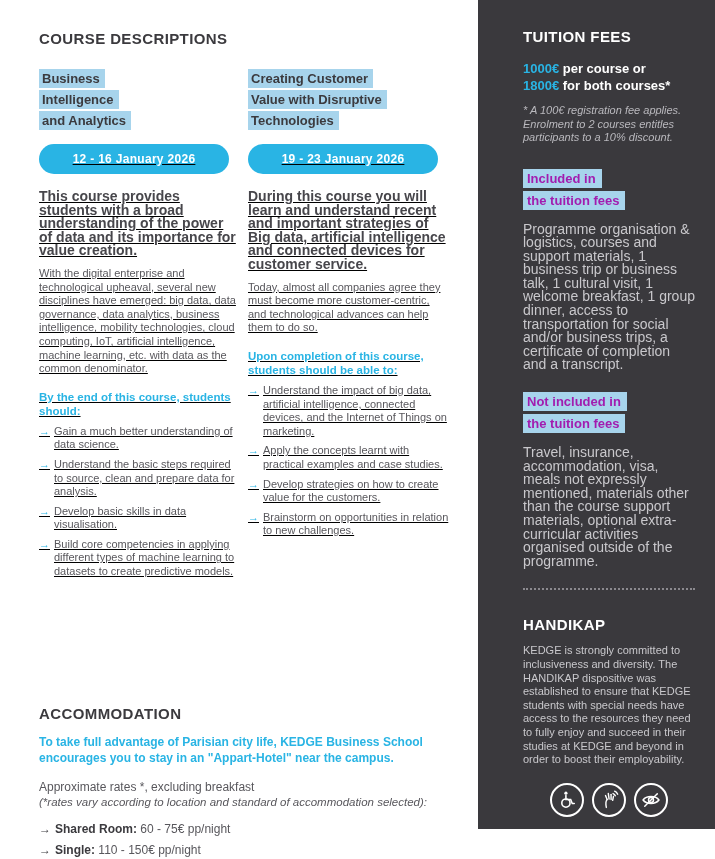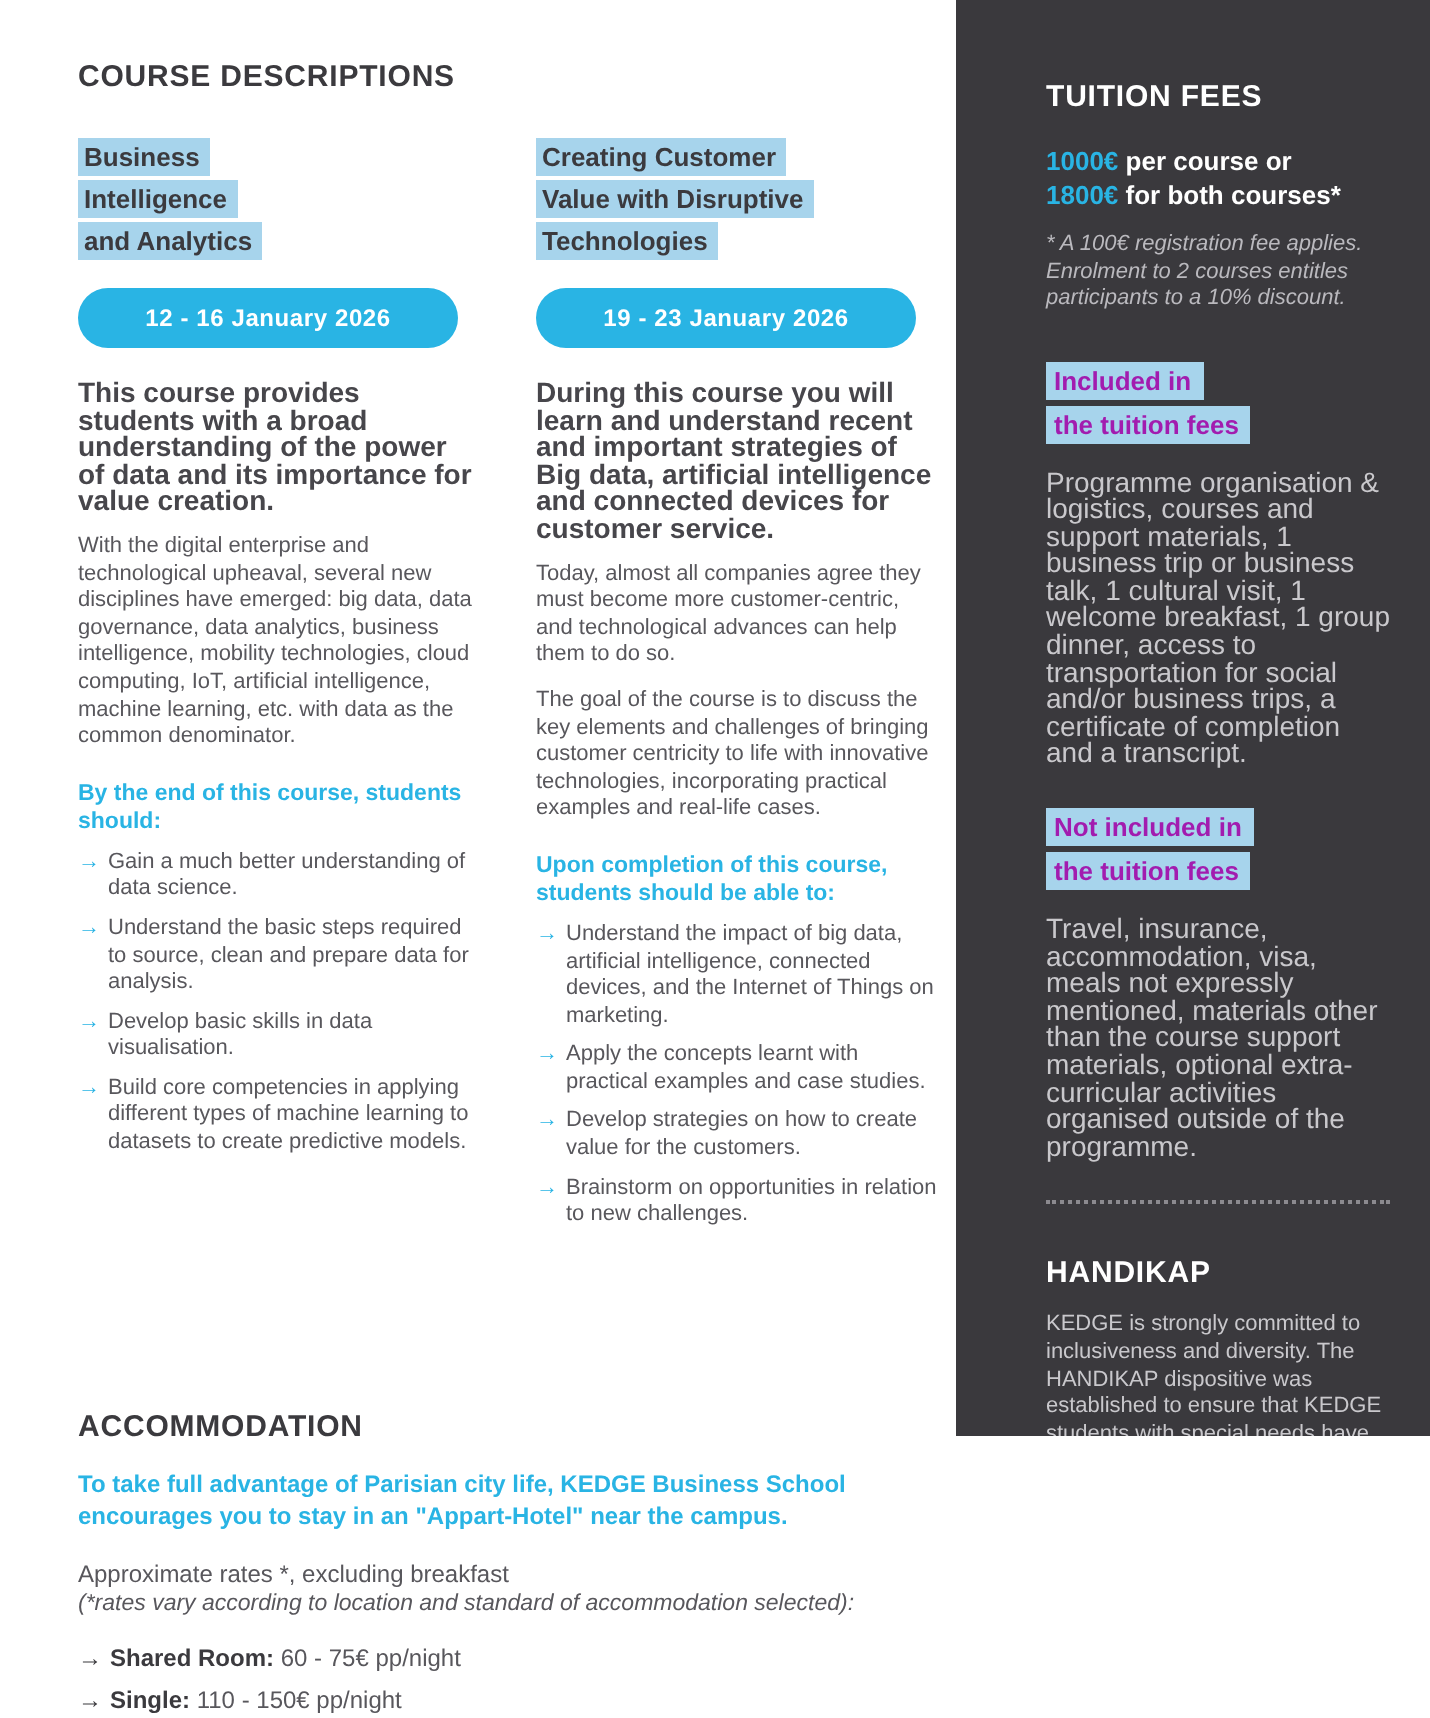--- a/index.html
+++ b/index.html
@@ -4,21 +4,21 @@
 <style>
   * { margin:0; padding:0; box-sizing:border-box; }
   html,body { background:#ffffff; }
   body { font-family:"Liberation Sans","DejaVu Sans",sans-serif; }
   .page { position:relative; width:715px; height:859px; background:#ffffff; overflow:hidden; }
 
   
   .main { position:absolute; left:16px; top:0; width:478px; height:859px; padding:30px 10px 0 23px; }
   .section-title { font-size:15px; font-weight:bold; color:#3b3a3e; letter-spacing:.4px; margin-bottom:22px; }
 
-  .columns { display:flex; gap:28px; height:612px; overflow:hidden; }
+  .columns { display:flex; gap:8px; height:612px; overflow:hidden;text-decoration:underline; }
   .col { width:201px; }
 
   .hl-title { margin-bottom:12px; }
   .hl-title .hl { display:inline-block; background:#a7d4ec; color:#3b3a3e; font-weight:bold;
                   font-size:13px; line-height:15px; padding:2px 5px 2px 3px; margin-bottom:2px; }
 
   .date-pill { background:#29b4e4; color:#ffffff; font-weight:bold; font-size:12px;
                border-radius:16px; height:30px; width:190px; display:flex; align-items:center;
                justify-content:center; letter-spacing:.3px; margin:4px 0 16px 0; }
 
@@ -34,22 +34,22 @@
   .accommodation { margin-top:24px; }
   .acc-title { font-size:15px; font-weight:bold; color:#3b3a3e; letter-spacing:.4px; margin-bottom:13px; }
   .acc-intro { font-size:12px; font-weight:bold; color:#29b4e4; line-height:15.5px; max-width:420px; margin-bottom:14px; }
   .acc-rates-line { font-size:12px; color:#58575c; line-height:15px; }
   .acc-rates-note { font-size:11.5px; font-style:italic; color:#58575c; line-height:15px; margin-bottom:12px; }
   .rate { font-size:12px; color:#58575c; line-height:15px; margin-bottom:6px; }
   .rate .arr { color:#3b3a3e; font-weight:bold; margin-right:4px; }
   .rate b { color:#3b3a3e; }
 
   
-  .sidebar { position:absolute; left:478px; top:0; width:237px; height:718px; background:#3a393d;
-             color:#c9c8cc; padding:40px 20px 0 45px; overflow:hidden; }
+  .sidebar { position:absolute; left:478px; top:0; width:237px; height:829px; background:#3a393d;
+             color:#c9c8cc; padding:28px 20px 0 45px; overflow:hidden; }
   .sb-title { color:#ffffff; font-size:15px; font-weight:bold; letter-spacing:.4px; margin-bottom:15px; }
   .price-line { font-size:13px; font-weight:bold; color:#ffffff; line-height:17px; }
   .price-line .amount { color:#29b4e4; }
   .sb-note { font-size:11px; font-style:italic; color:#bab9be; line-height:13.5px; margin:10px 0 24px 0; }
 
   .chip-block { margin-bottom:10px; }
   .chip { display:inline-block; background:#a7d4ec; color:#a21caf; font-weight:bold;
           font-size:13px; line-height:15px; padding:2px 6px 2px 4px; margin-bottom:3px; }
   .sb-para { font-size:14px; color:#c9c8cc; line-height:13.6px; margin-bottom:20px; }
 
@@ -110,21 +110,20 @@
 
       <div class="col">
         <div class="hl-title">
           <span class="hl">Creating Customer</span><br>
           <span class="hl">Value with Disruptive</span><br>
           <span class="hl">Technologies</span>
         </div>
         <div class="date-pill">19 - 23 January 2026</div>
         <p class="lead">During this course you will learn and understand recent and important strategies of Big data, artificial intelligence and connected devices for customer service.</p>
         <p class="para">Today, almost all companies agree they must become more customer-centric, and technological advances can help them to do so.</p>
-        <p class="para">The goal of the course is to discuss the key elements and challenges of bringing customer centricity to life with innovative technologies, incorporating practical examples and real-life cases.</p>
         <div class="outcome-head">Upon completion of this course, students should be able to:</div>
         <ul class="outcomes">
           <li>
               <span class="arr">→</span>
               <span>Understand the impact of big data, artificial intelligence, connected devices, and the Internet of Things on marketing.</span>
             </li>
           <li>
               <span class="arr">→</span>
               <span>Apply the concepts learnt with practical examples and case studies.</span>
             </li>

